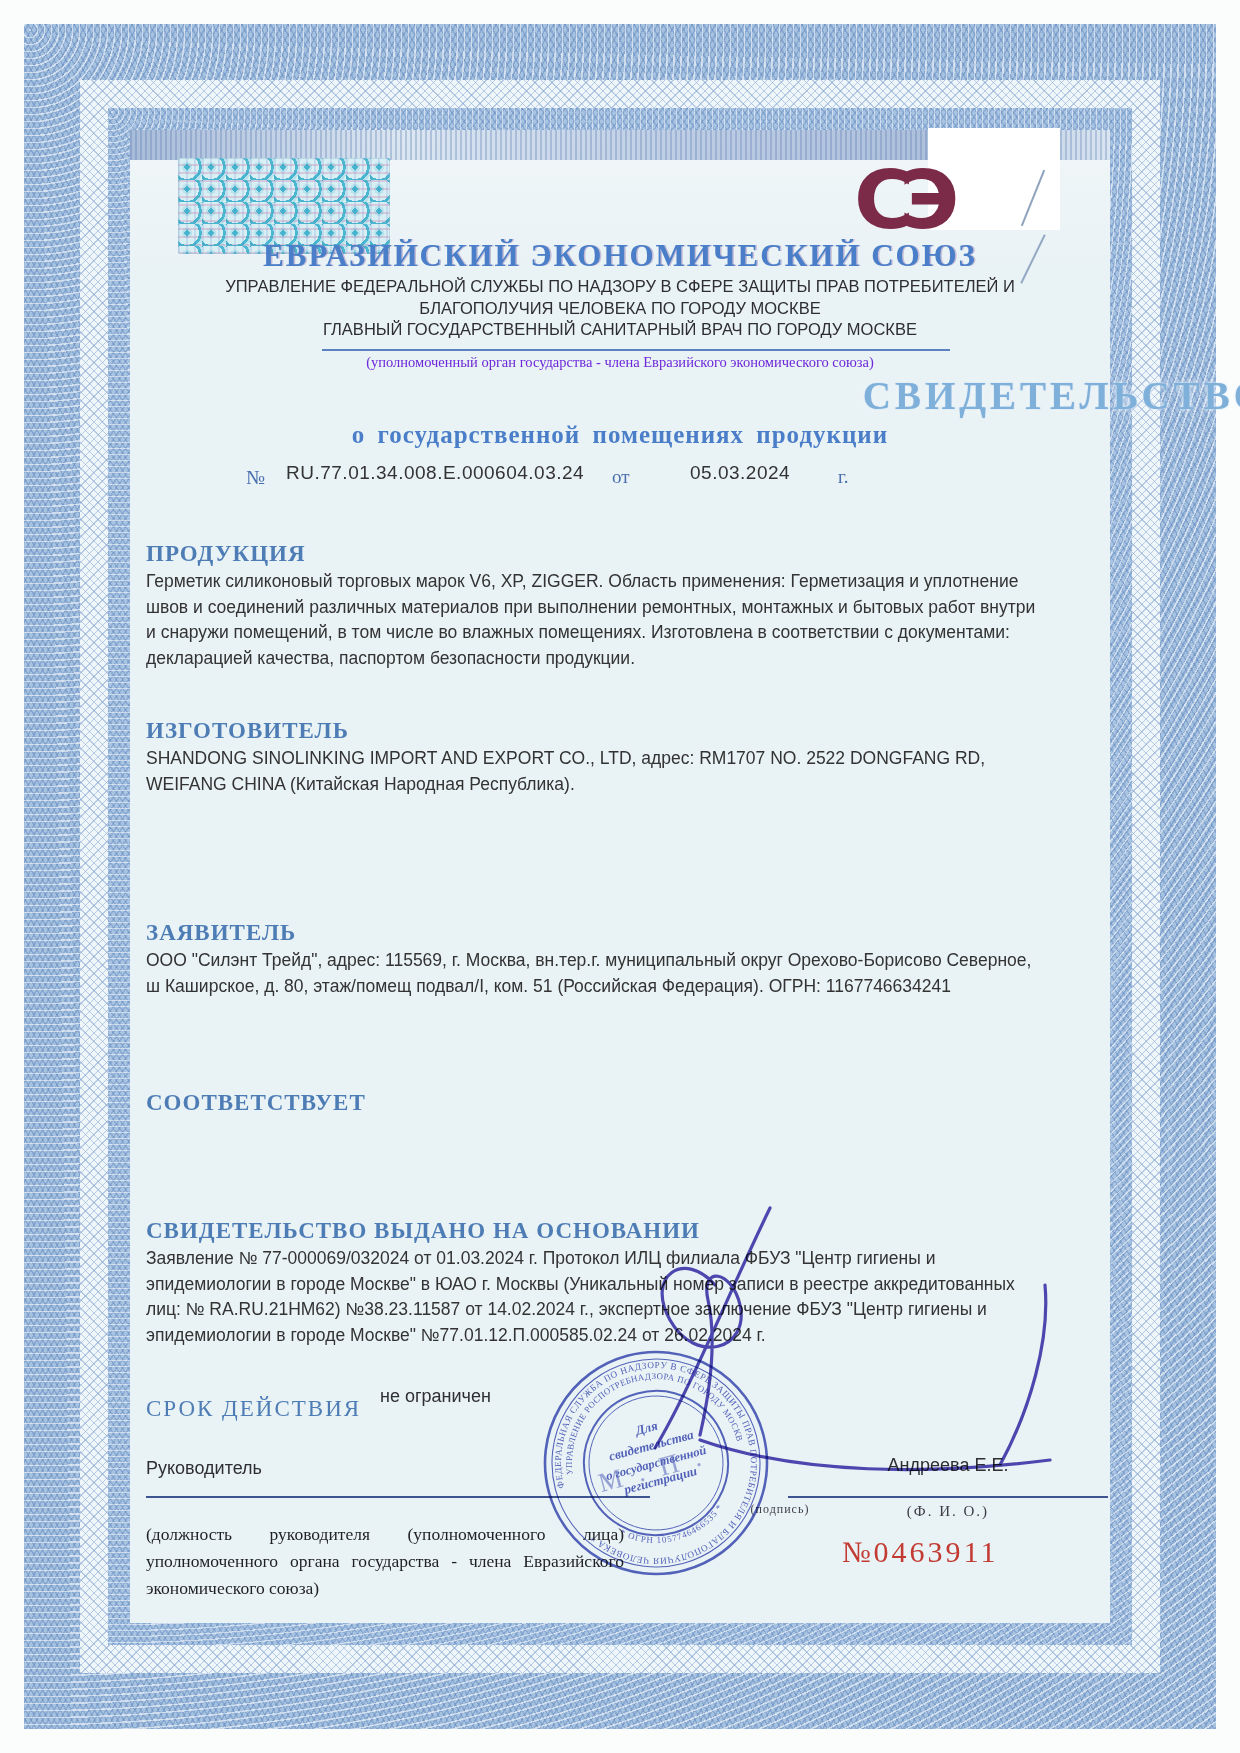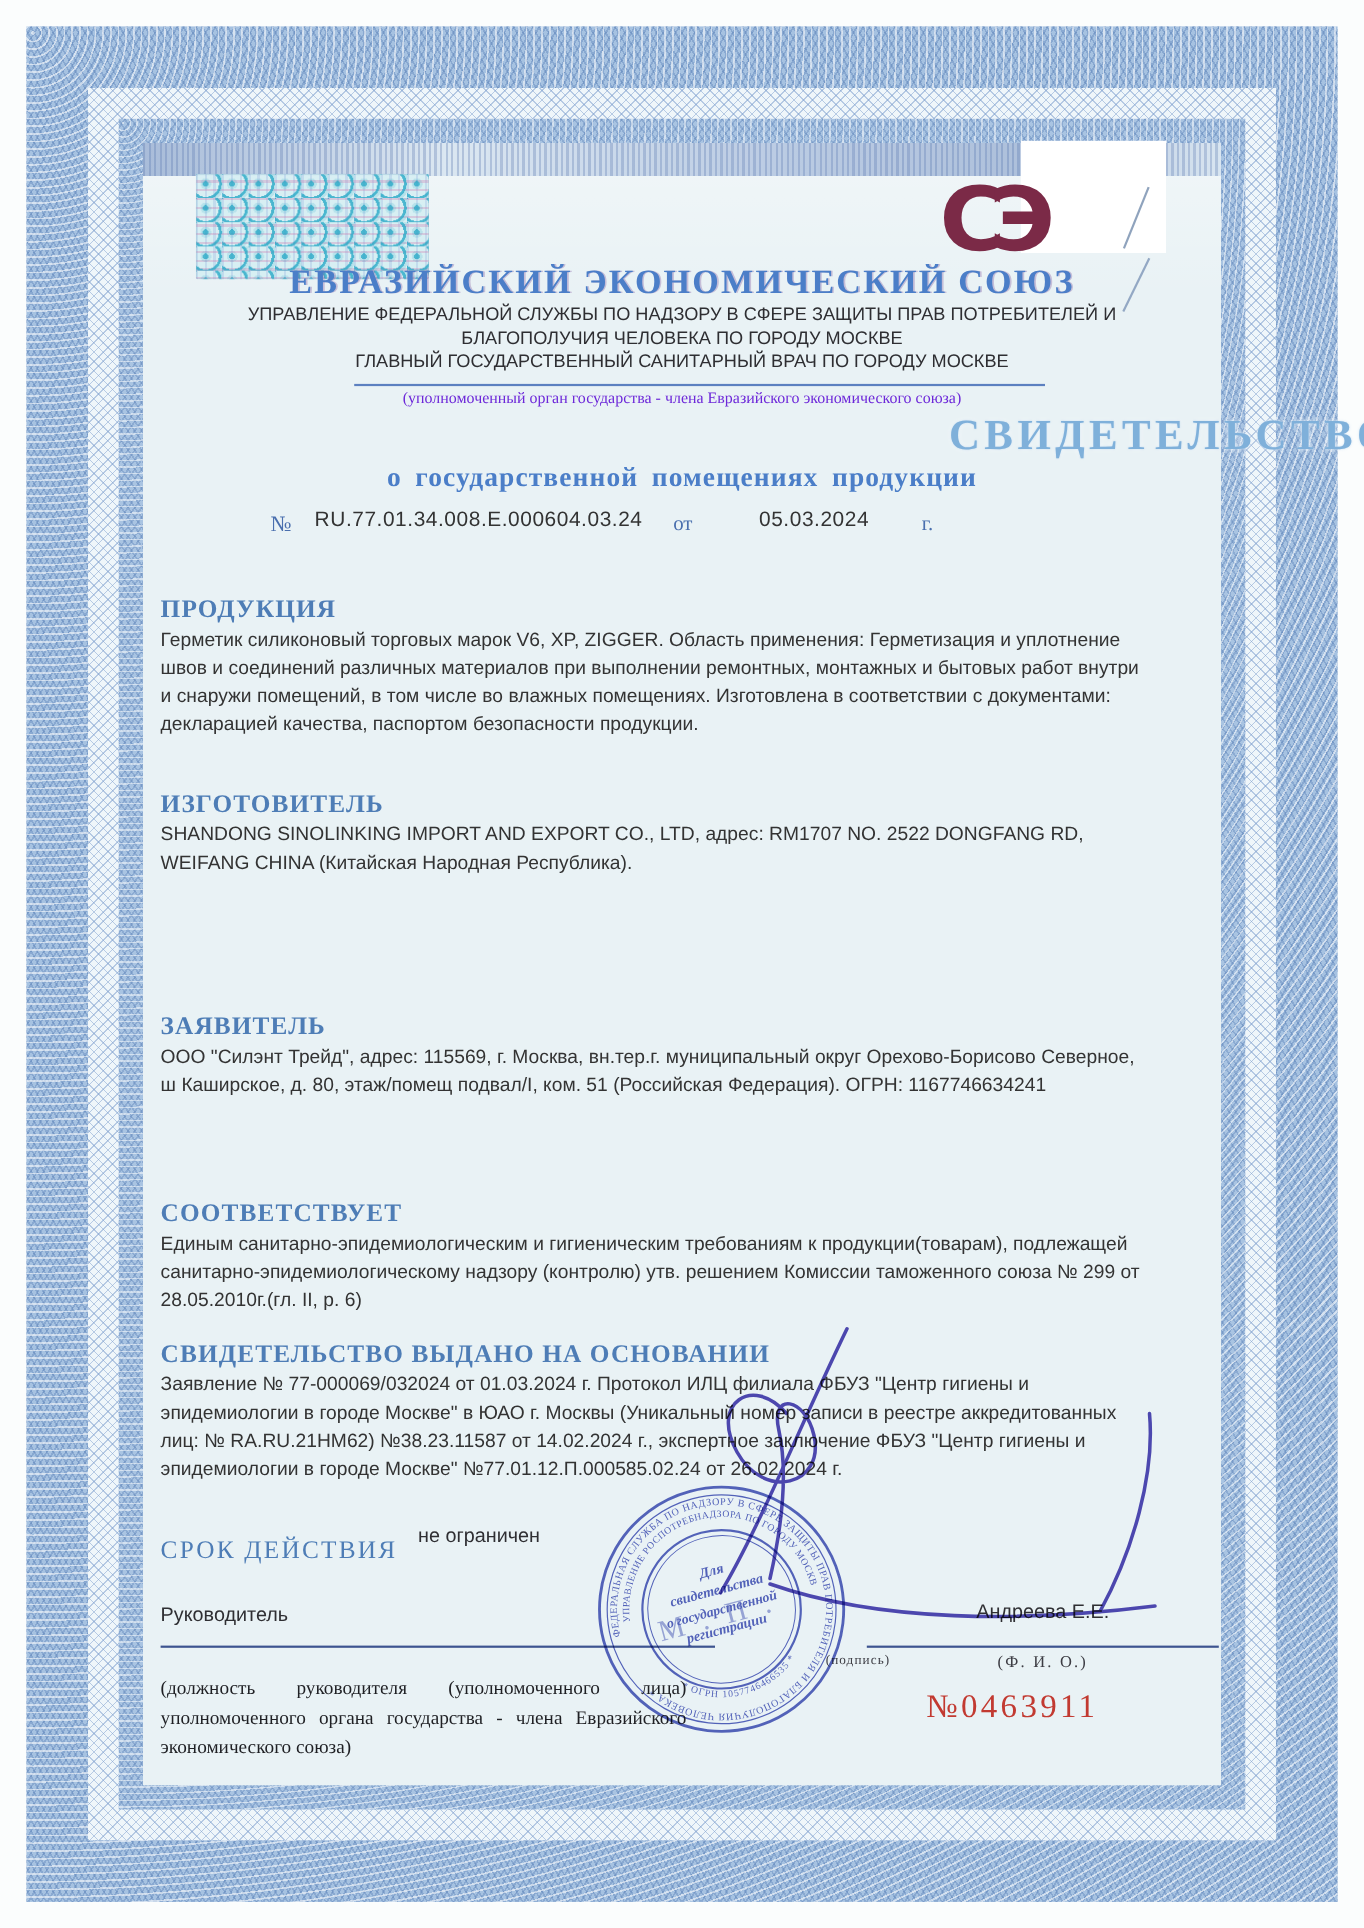--- a/index.html
+++ b/index.html
@@ -150,21 +150,20 @@
   <div class="sec sec2">
     <h2>ИЗГОТОВИТЕЛЬ</h2>
     <p>SHANDONG SINOLINKING IMPORT AND EXPORT CO., LTD, адрес: RM1707 NO. 2522 DONGFANG RD, WEIFANG CHINA (Китайская Народная Республика).</p>
   </div>
   <div class="sec sec3">
     <h2>ЗАЯВИТЕЛЬ</h2>
     <p>ООО "Силэнт Трейд", адрес: 115569, г. Москва, вн.тер.г. муниципальный округ Орехово-Борисово Северное, ш Каширское, д. 80, этаж/помещ подвал/I, ком. 51 (Российская Федерация). ОГРН: 1167746634241</p>
   </div>
   <div class="sec sec4">
     <h2>СООТВЕТСТВУЕТ</h2>
-    <p>Единым санитарно-эпидемиологическим и гигиеническим требованиям к продукции(товарам), подлежащей санитарно-эпидемиологическому надзору (контролю) утв. решением Комиссии таможенного союза № 299 от 28.05.2010г.(гл. II, р. 6)</p>
   </div>
   <div class="sec sec5">
     <h2>СВИДЕТЕЛЬСТВО ВЫДАНО НА ОСНОВАНИИ</h2>
     <p>Заявление № 77-000069/032024 от 01.03.2024 г. Протокол ИЛЦ филиала ФБУЗ "Центр гигиены и эпидемиологии в городе Москве" в ЮАО г. Москвы (Уникальный номер записи в реестре аккредитованных лиц: № RA.RU.21НМ62) №38.23.11587 от 14.02.2024 г., экспертное заключение ФБУЗ "Центр гигиены и эпидемиологии в городе Москве" №77.01.12.П.000585.02.24 от 26.02.2024 г.</p>
   </div>
 
   <div class="validity-label">СРОК ДЕЙСТВИЯ</div>
   <div class="validity-value">не ограничен</div>
 
   <div class="head-label">Руководитель</div>

